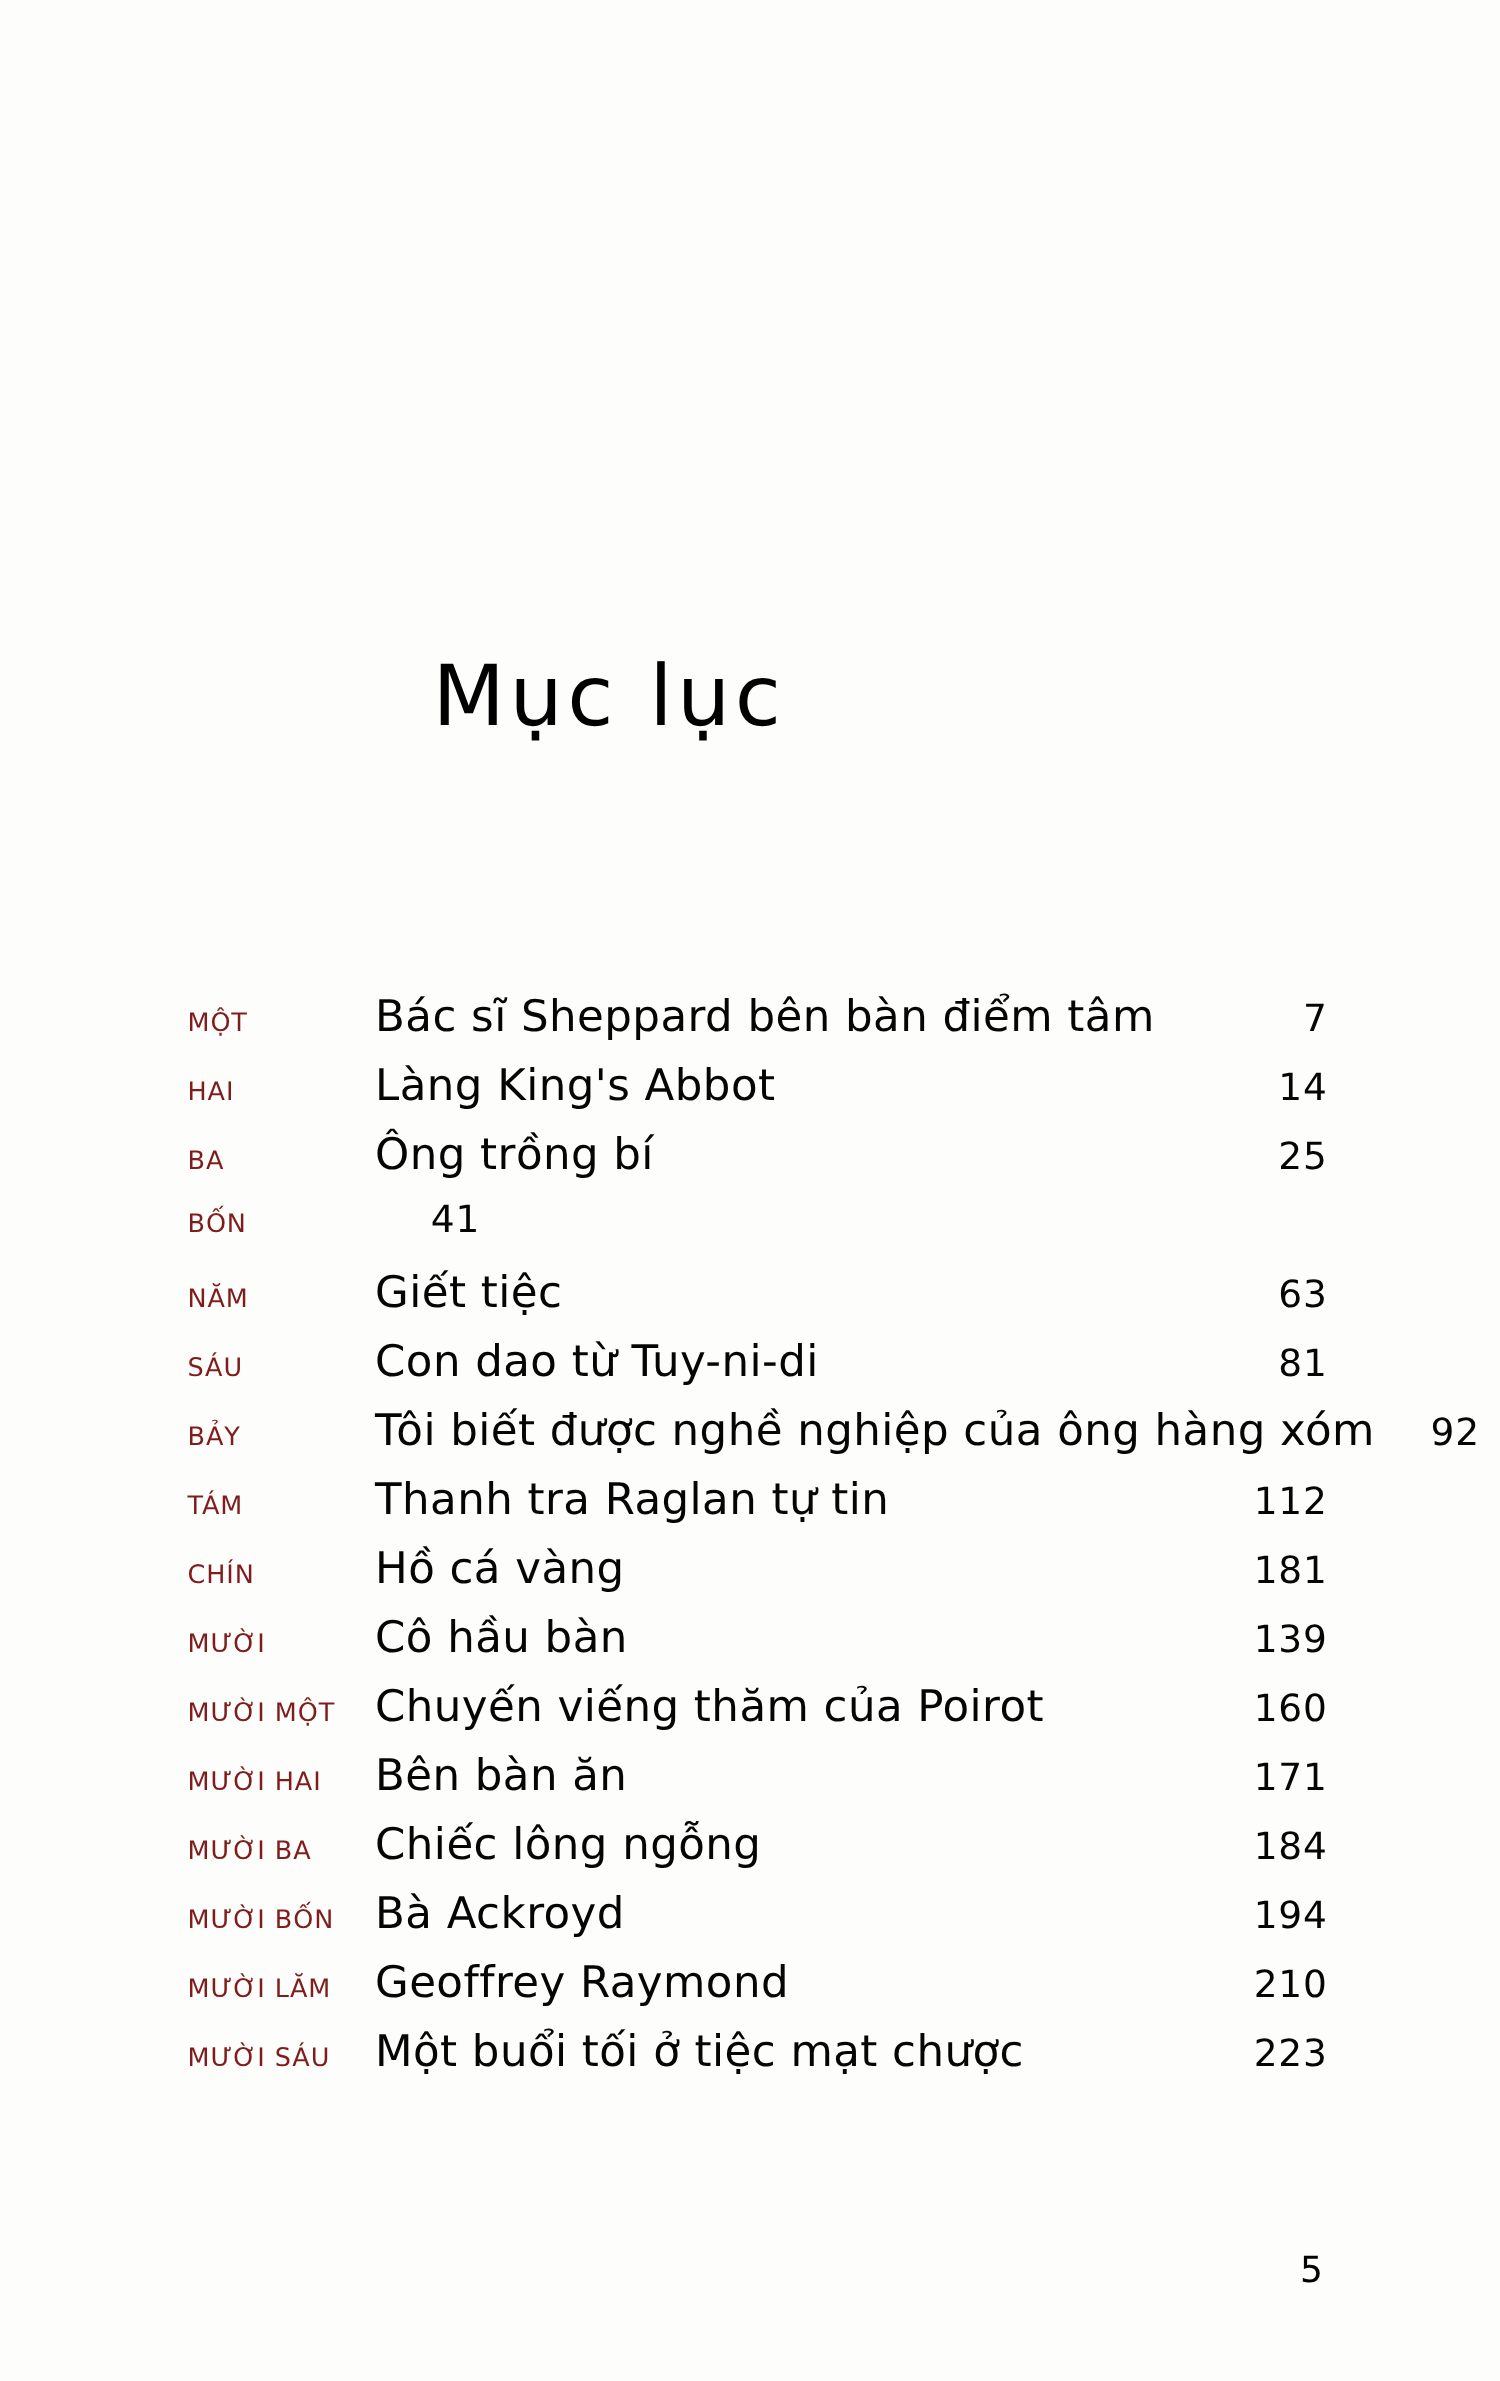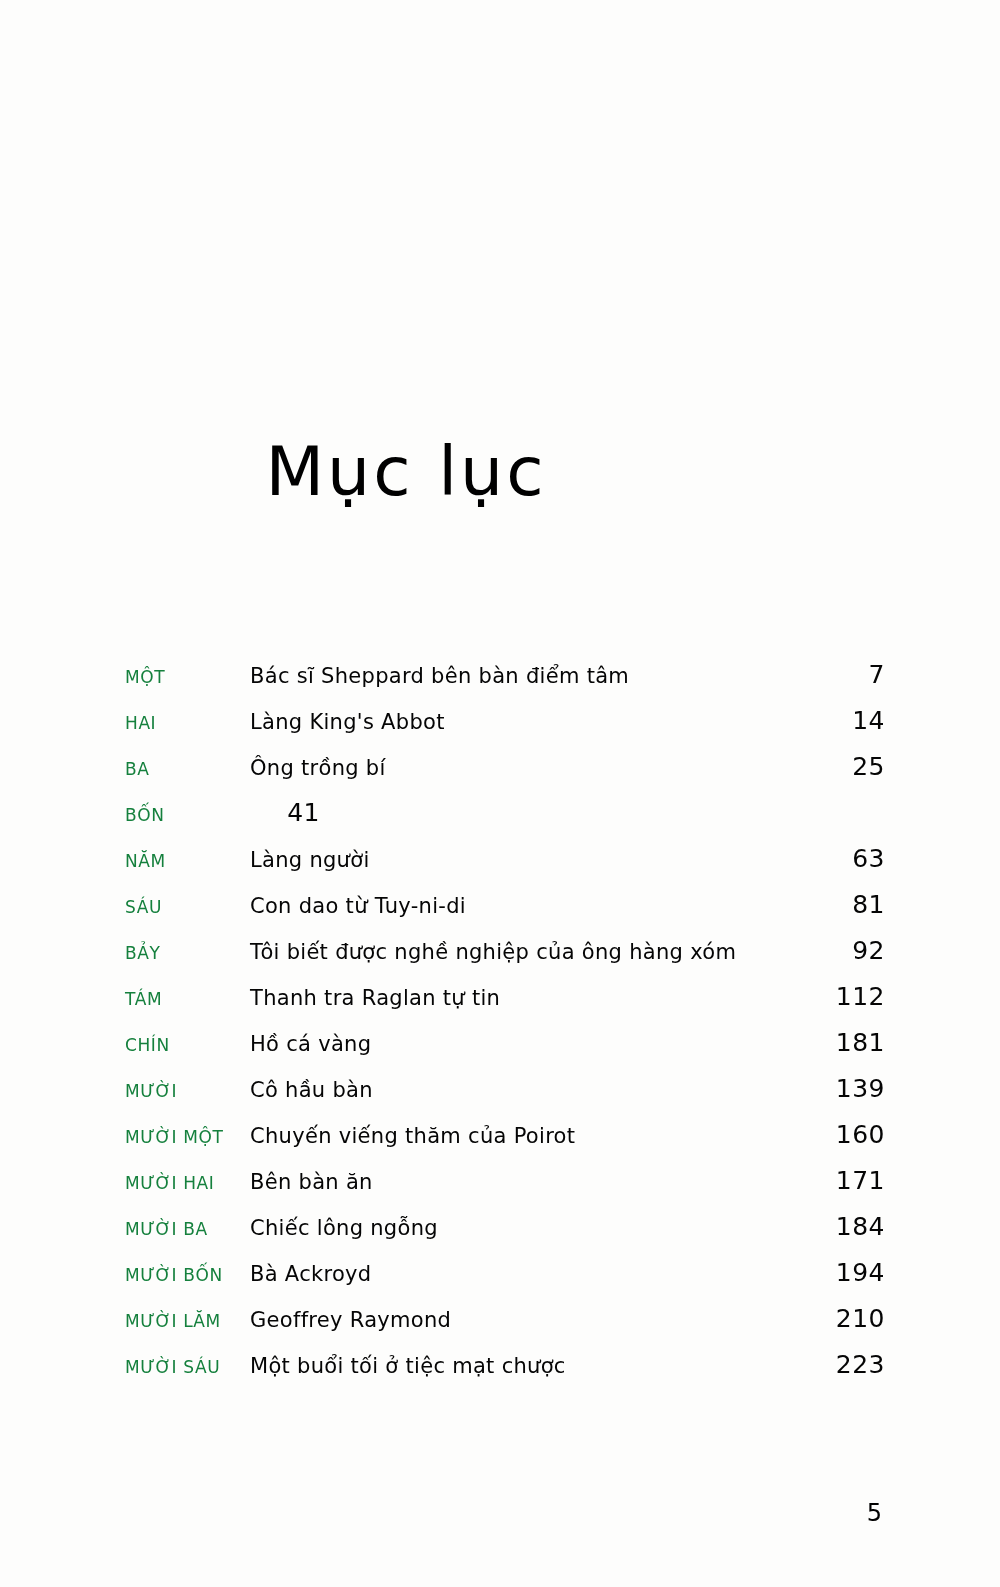--- a/index.html
+++ b/index.html
@@ -22,47 +22,47 @@
     width: 1000px;
     height: 1587px;
     background: #fdfdfc;
   }
   .page-title {
     position: absolute;
     top: 432px;
     left: 0;
     width: 812px;
     text-align: center;
-    font-size: 68px;
+    font-size: 56px;
     font-weight: 400;
     letter-spacing: 3px;
     color: #000;
   }
   .toc {
     position: absolute;
     top: 660px;
     left: 125px;
     width: 760px;
   }
   .toc-row {
     display: flex;
     align-items: baseline;
     height: 46px;
   }
   .toc-num {
     width: 125px;
     flex: 0 0 125px;
     font-size: 17px;
     letter-spacing: 0.6px;
-    color: #15803d;
+    color: #7f1d1d;
     white-space: nowrap;
   }
   .toc-title {
     flex: 1 1 auto;
-    font-size: 21px;
+    font-size: 29px;
     letter-spacing: 0.3px;
     color: #050505;
     white-space: nowrap;
   }
   .toc-page {
     flex: 0 0 70px;
     text-align: right;
     font-size: 25px;
     letter-spacing: 0.5px;
     color: #050505;
@@ -102,21 +102,21 @@
       <span class="toc-page">25</span>
     </div>
 
     <div class="toc-row">
       <span class="toc-num">BỐN</span>
       <span class="toc-page">41</span>
     </div>
 
     <div class="toc-row">
       <span class="toc-num">NĂM</span>
-      <span class="toc-title">Làng người</span>
+      <span class="toc-title">Giết tiệc</span>
       <span class="toc-page">63</span>
     </div>
 
     <div class="toc-row">
       <span class="toc-num">SÁU</span>
       <span class="toc-title">Con dao từ Tuy-ni-di</span>
       <span class="toc-page">81</span>
     </div>
 
     <div class="toc-row">

